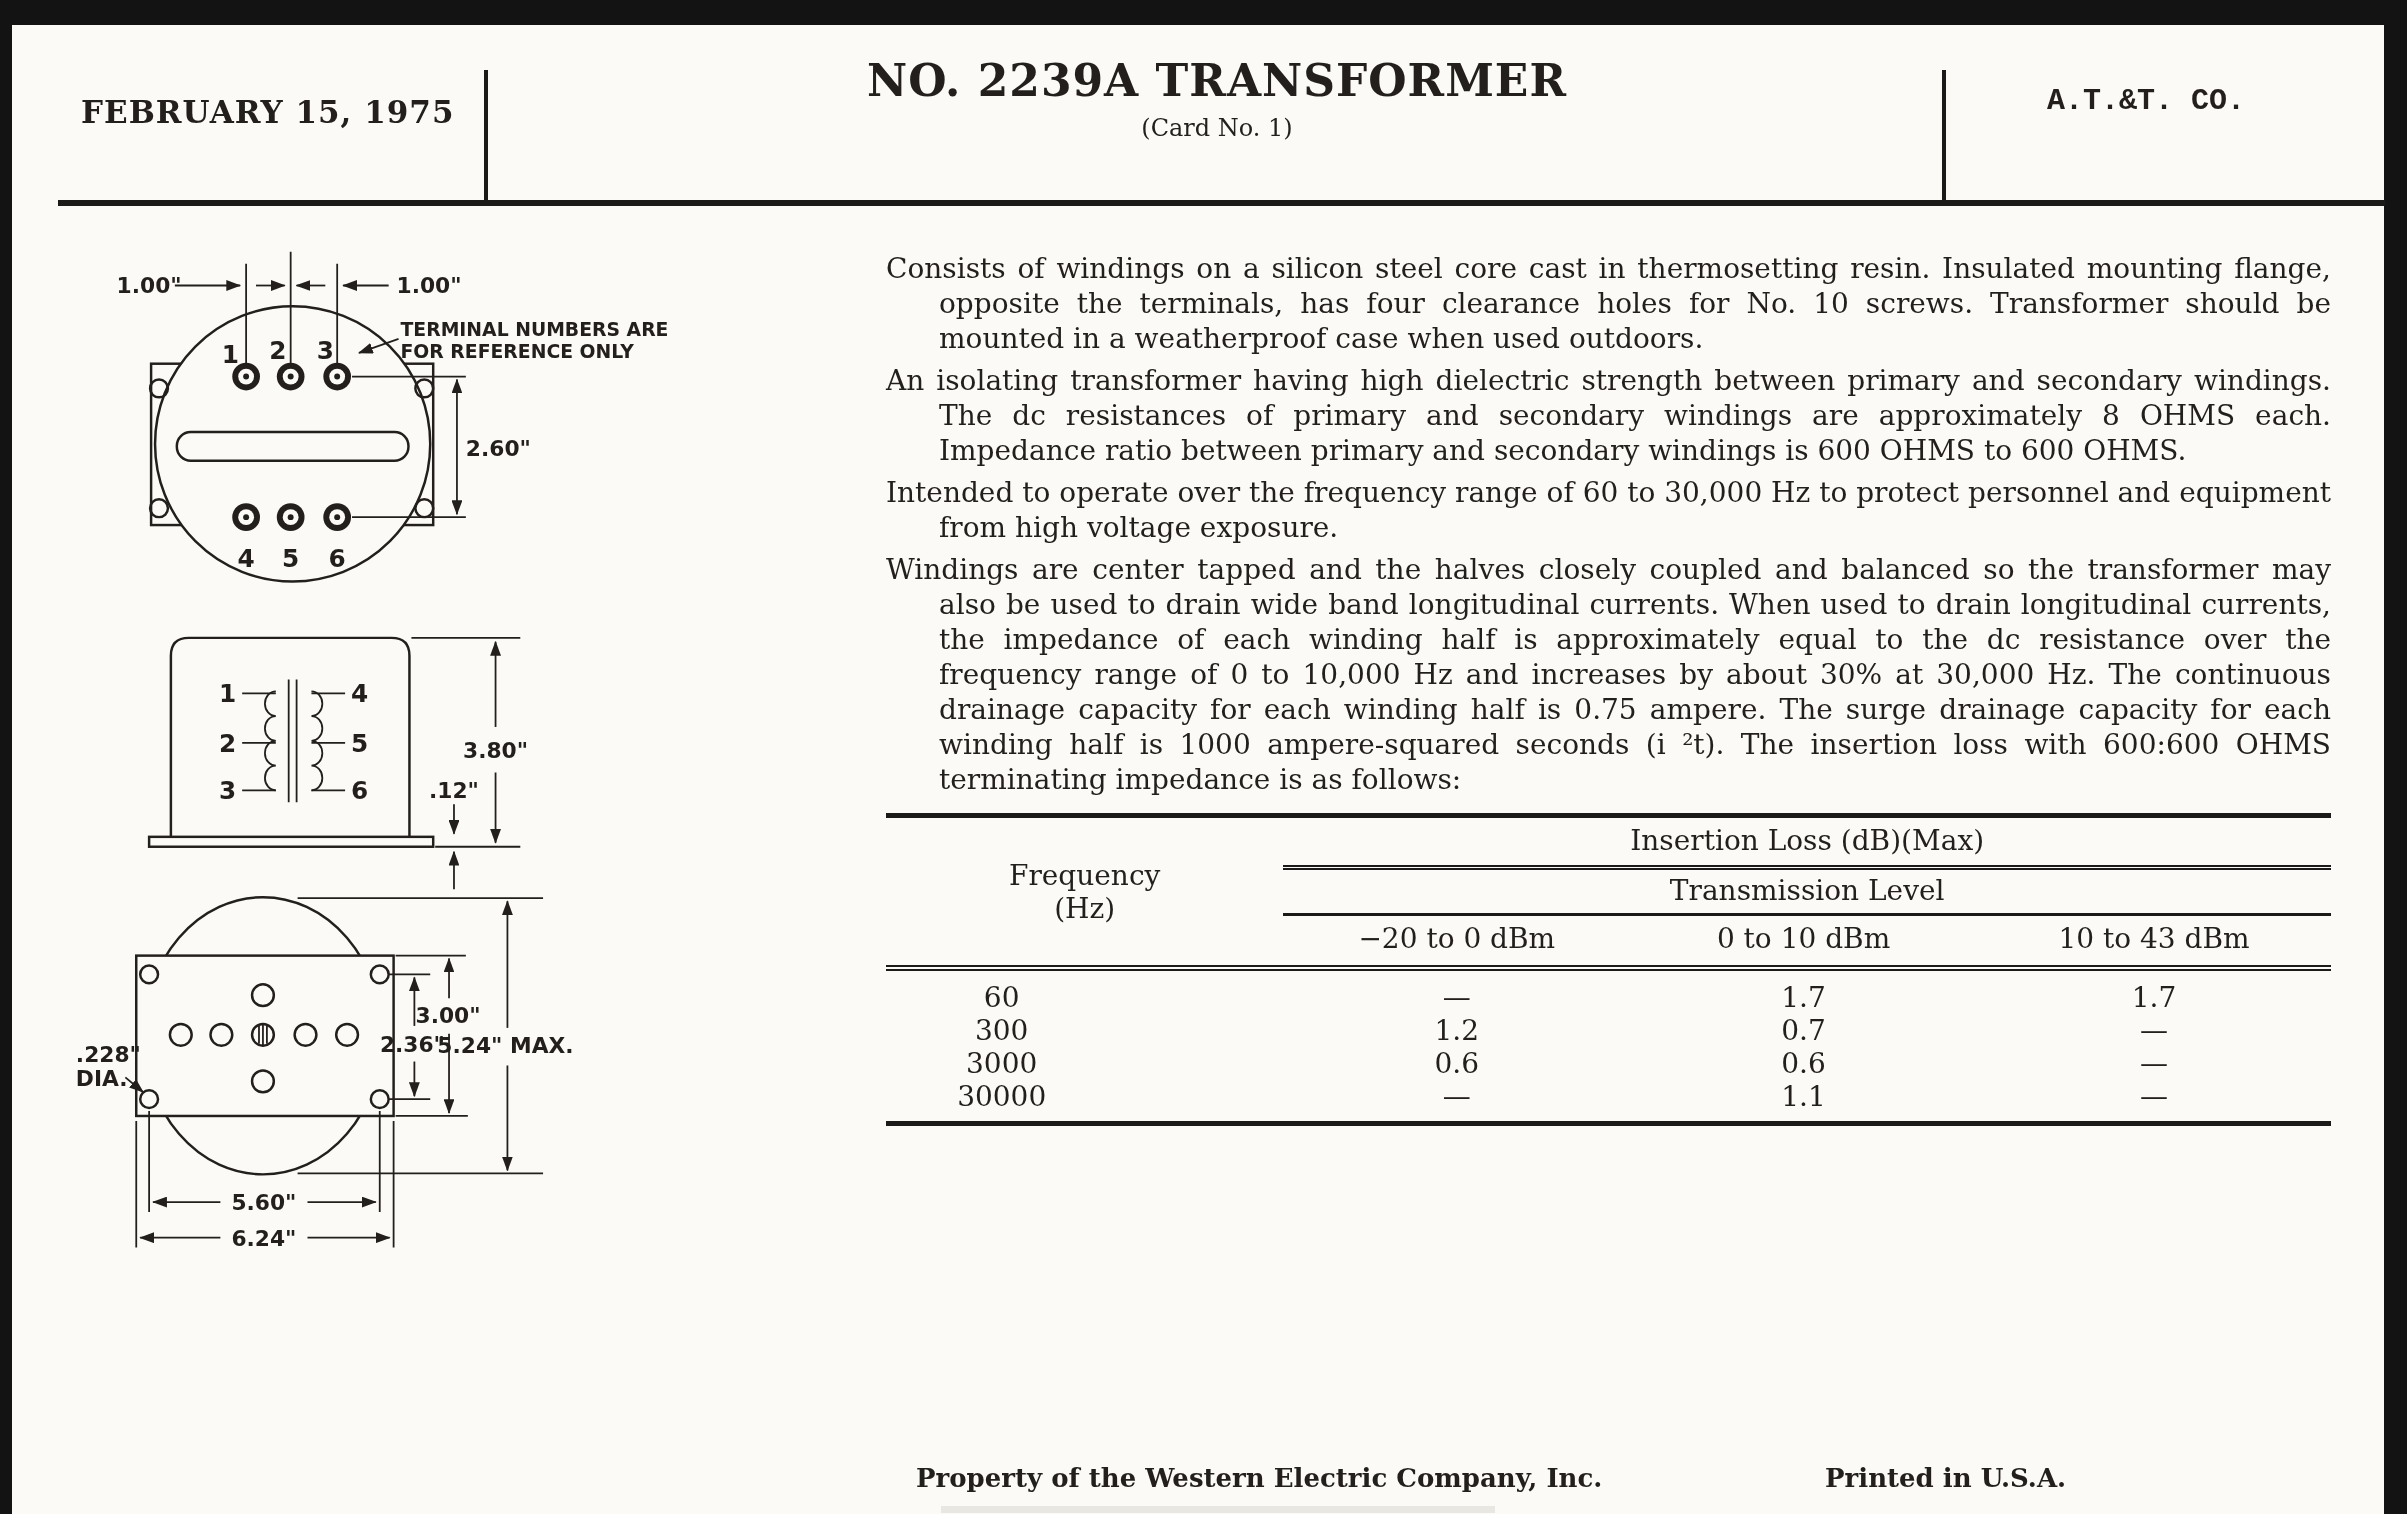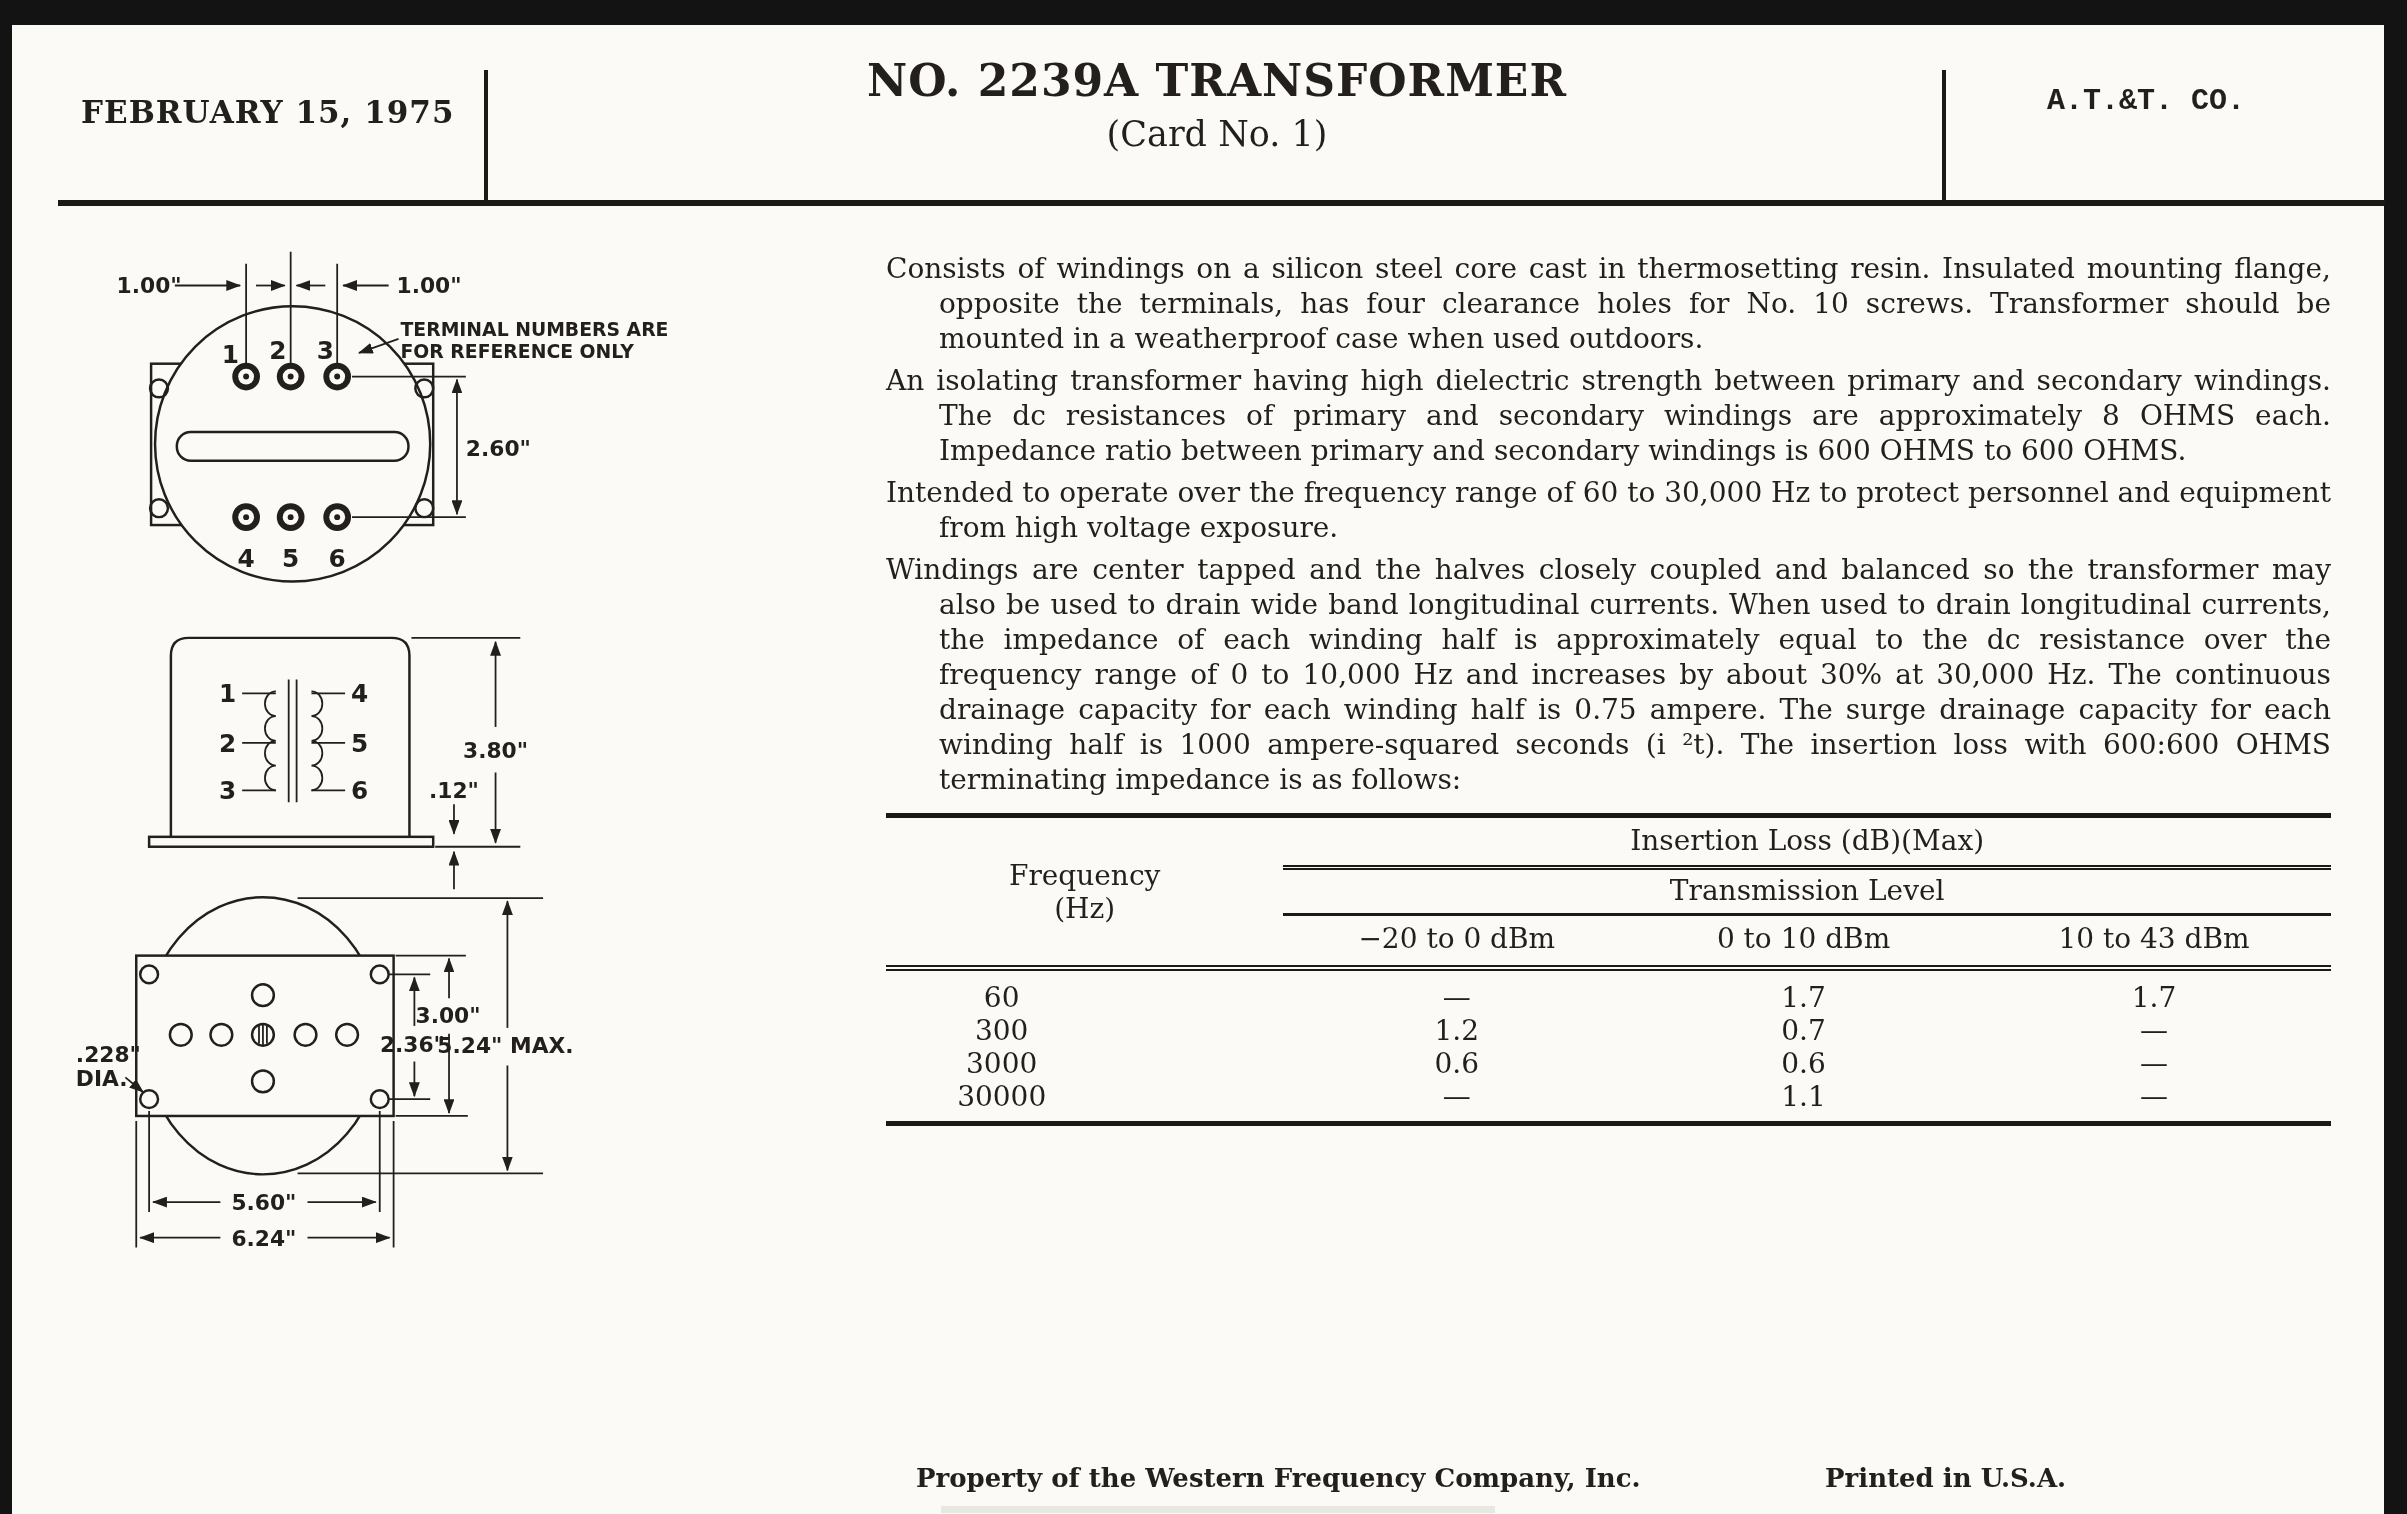--- a/index.html
+++ b/index.html
@@ -5,21 +5,21 @@
   html,body{margin:0;padding:0;background:#131313;width:2408px;height:1515px;overflow:hidden;}
   #stage{position:relative;width:2408px;height:1515px;background:#131313;}
   #card{position:absolute;left:12px;top:25px;width:2372px;height:1490px;background:#fbfaf6;color:#221f1c;
         font-family:"DejaVu Serif",serif;}
   
   .hdr-date{position:absolute;left:69px;top:69px;font-size:31px;font-weight:bold;letter-spacing:1px;}
   .hdr-div{position:absolute;top:45px;width:4px;height:136px;background:#1c1a18;}
   #hdr-div1{left:472px;} #hdr-div2{left:1930px;}
   .hdr-center{position:absolute;left:487px;top:30px;width:1436px;text-align:center;}
   .hdr-title{font-size:44px;font-weight:bold;letter-spacing:1px;}
-  .hdr-sub{font-size:35px;margin-top:8px;}
+  .hdr-sub{font-size:24px;margin-top:8px;}
   .hdr-org{position:absolute;left:1936px;top:54px;width:396px;text-align:center;font-size:30px;font-weight:bold;line-height:45px;font-family:Liberation Mono, monospace;}
   .hdr-rule{position:absolute;left:46px;top:175px;width:2327px;height:6px;background:#1c1a18;}
   
   #maincol{position:absolute;left:874px;top:226px;width:1445px;}
   #maincol p{margin:0 0 7px 0;font-size:28px;line-height:35px;text-align:justify;
              padding-left:53px;text-indent:-53px;}
   
   table{width:100%;border-collapse:collapse;margin-top:16px;font-size:28px;color:#221f1c;
         border-top:5px solid #1c1a18;border-bottom:5px solid #1c1a18;}
   th,td{font-weight:normal;text-align:center;padding:0;}
@@ -260,18 +260,18 @@
         <tr>
           <td class="fcol">30000</td>
           <td>—</td>
           <td>1.1</td>
           <td>—</td>
         </tr>
       </tbody>
     </table>
   </div>
 
-  <div class="foot" id="foot-left">Property of the Western Frequency Company, Inc.</div>
+  <div class="foot" id="foot-left">Property of the Western Electric Company, Inc.</div>
   <div class="foot" id="foot-right">Printed in U.S.A.</div>
   <div class="artifact"></div>
  </div>
 </div>
 
 
 </body></html>

